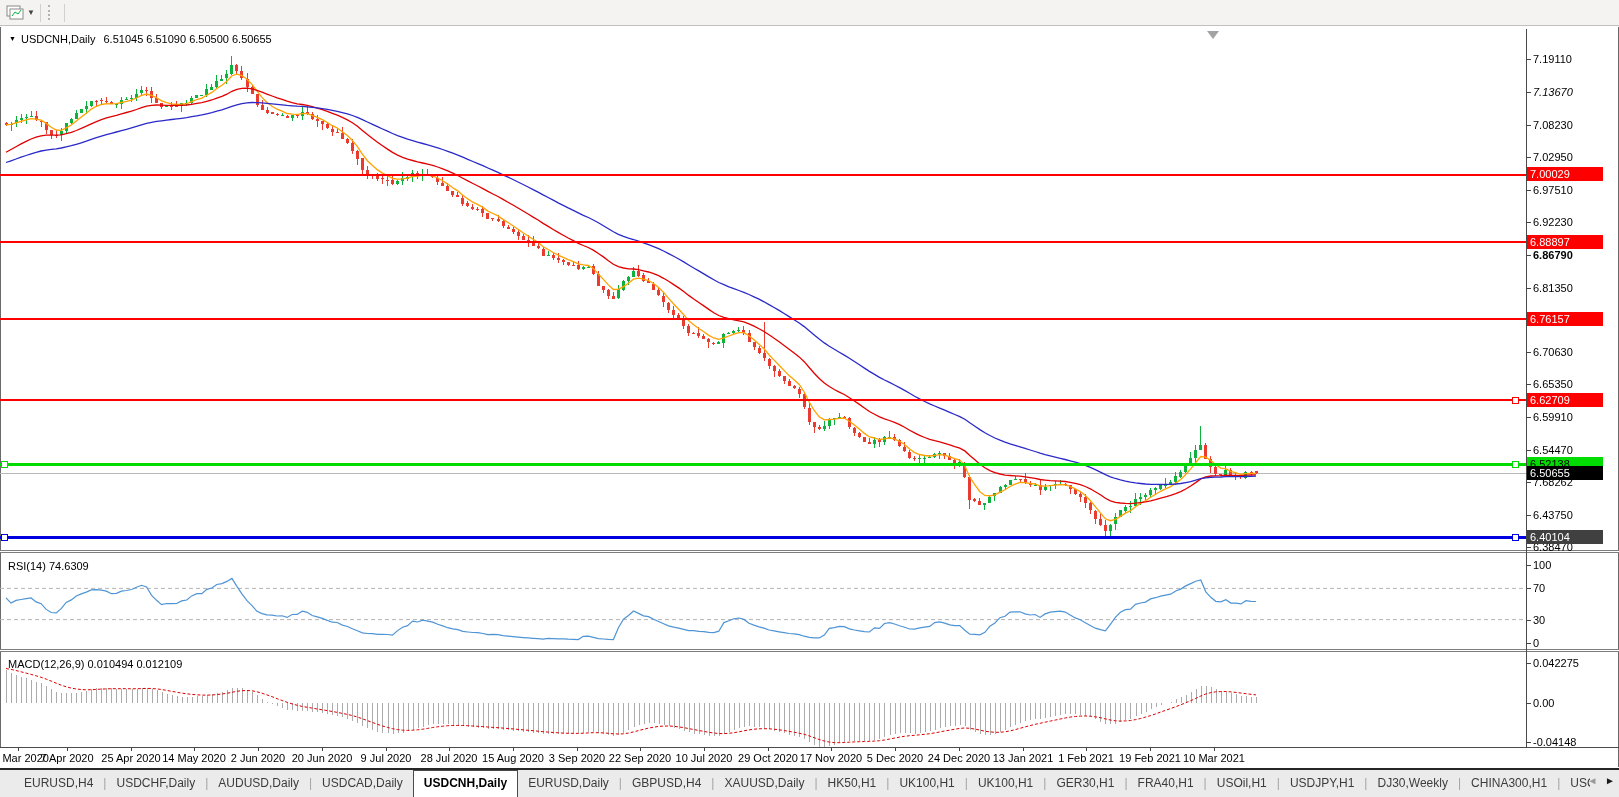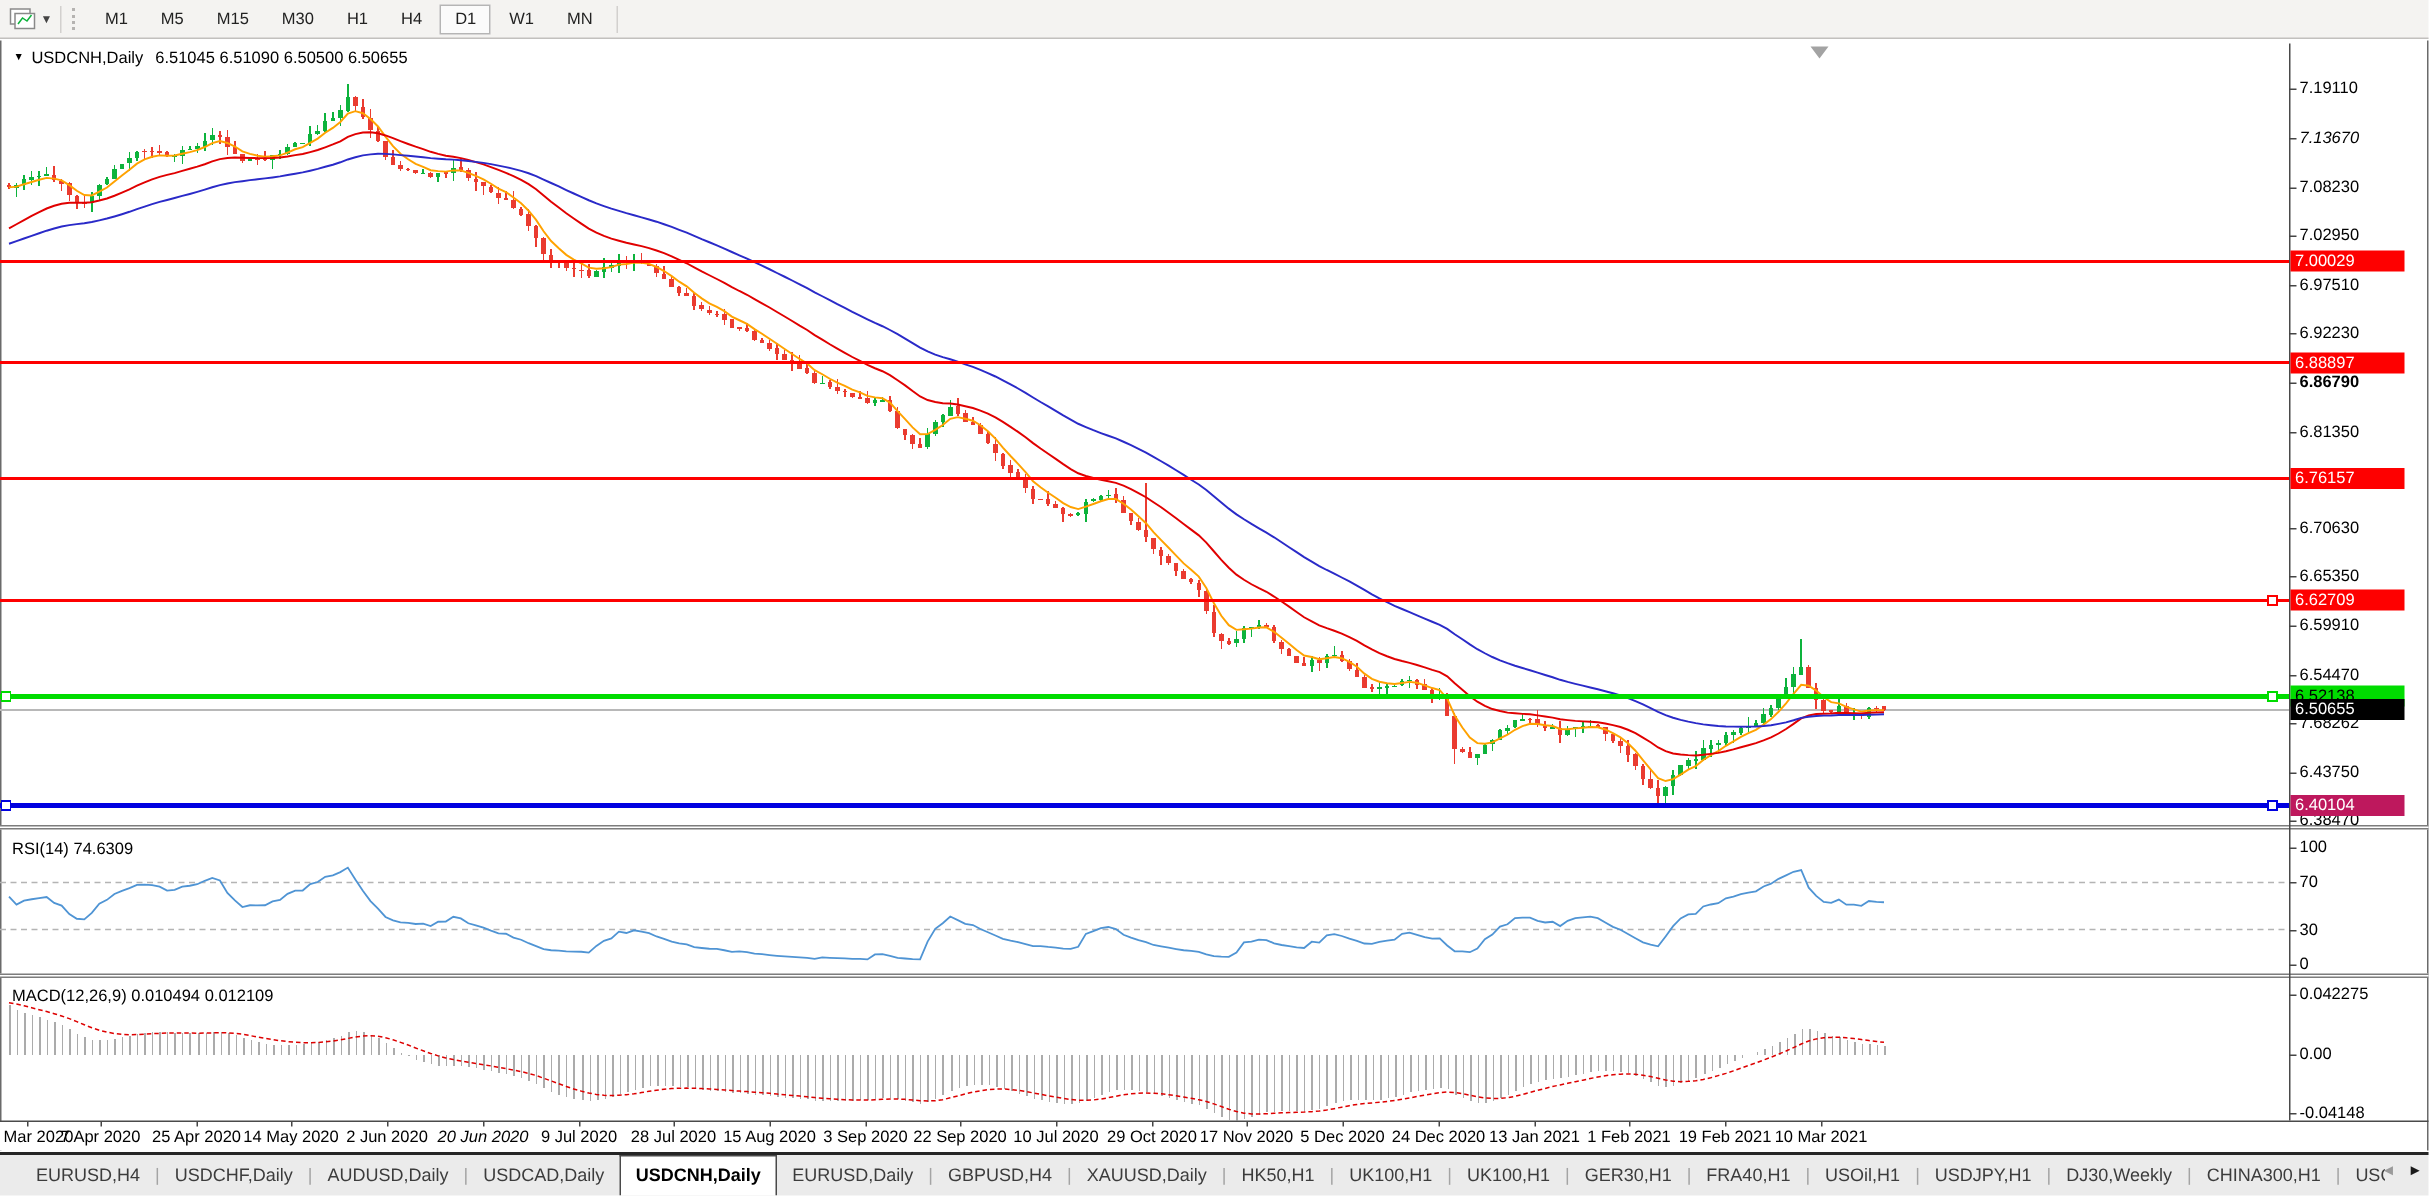--- a/index.html
+++ b/index.html
@@ -60,31 +60,20 @@
   <div class="tool-icon">
     <svg width="18" height="15" viewBox="0 0 18 15" style="position:static">
       <rect x="1" y="1" width="13" height="10" fill="#ffffff" stroke="#8a8a8a"></rect>
       <rect x="4" y="4" width="13" height="10" fill="#ffffff" stroke="#8a8a8a"></rect>
       <polyline points="6,11 9,7 12,9 15,5" fill="none" stroke="#0db33c"></polyline>
     </svg>
     <span class="caret">▼</span>
   </div>
   <div class="vsep"></div>
   <div class="grip"></div>
-  <div id="tfbar">
-      <div class="tfbtn">M1</div>
-      <div class="tfbtn">M5</div>
-      <div class="tfbtn">M15</div>
-      <div class="tfbtn">M30</div>
-      <div class="tfbtn">H1</div>
-      <div class="tfbtn">H4</div>
-      <div class="tfbtn active">D1</div>
-      <div class="tfbtn">W1</div>
-      <div class="tfbtn">MN</div>
-    </div>
   <div class="vsep" id="tfendsep"></div>
 </div>
 
 <div id="chartwin"></div>
 
 <div id="titlebar"><span class="tri">▼</span><span id="symtitle">USDCNH,Daily</span><span id="quote">6.51045 6.51090 6.50500 6.50655</span></div>
 
 <svg id="mainsvg">
     <rect x="0" y="443.8" width="1526" height="1" fill="#b8b8b8" shape-rendering="crispEdges"></rect>
     <g shape-rendering="crispEdges">
@@ -902,21 +891,21 @@
     <div class="axlab" style="top: 476px;">7.68262</div>
     <div class="axdash" style="top: 515px;"></div>
     <div class="axlab" style="top: 509px;">6.43750</div>
     <div class="axdash" style="top: 547px;"></div>
     <div class="axlab" style="top: 541px;">6.38470</div>
     <div class="axbox" style="top: 167px; background: rgb(254, 0, 0); color: rgb(255, 255, 255);">7.00029</div>
     <div class="axbox" style="top: 235px; background: rgb(254, 0, 0); color: rgb(255, 255, 255);">6.88897</div>
     <div class="axbox" style="top: 312px; background: rgb(254, 0, 0); color: rgb(255, 255, 255);">6.76157</div>
     <div class="axbox" style="top: 393px; background: rgb(254, 0, 0); color: rgb(255, 255, 255);">6.62709</div>
     <div class="axbox" style="top: 457px; background: rgb(0, 220, 0); color: rgb(0, 0, 0);">6.52138</div>
-    <div class="axbox" style="top: 530px; background: #be185d; color: rgb(255, 255, 255);">6.40104</div>
+    <div class="axbox" style="top: 530px; background: #404040; color: rgb(255, 255, 255);">6.40104</div>
     <div class="axbox" style="top: 466px; background: rgb(0, 0, 0); color: rgb(255, 255, 255);">6.50655</div>
     <div class="axdash" style="top: 565px;"></div>
     <div class="axlab" style="top: 559px;">100</div>
     <div class="axdash" style="top: 588px;"></div>
     <div class="axlab" style="top: 582px;">70</div>
     <div class="axdash" style="top: 620px;"></div>
     <div class="axlab" style="top: 614px;">30</div>
     <div class="axdash" style="top: 643px;"></div>
     <div class="axlab" style="top: 637px;">0</div>
     <div class="axdash" style="top: 663px;"></div>
@@ -931,21 +920,21 @@
     <div class="dlab" style="left: 18px;">19 Mar 2020</div>
     <div class="dtick" style="left: 67px;"></div>
     <div class="dlab" style="left: 67px;">7 Apr 2020</div>
     <div class="dtick" style="left: 131px;"></div>
     <div class="dlab" style="left: 131px;">25 Apr 2020</div>
     <div class="dtick" style="left: 194px;"></div>
     <div class="dlab" style="left: 194px;">14 May 2020</div>
     <div class="dtick" style="left: 258px;"></div>
     <div class="dlab" style="left: 258px;">2 Jun 2020</div>
     <div class="dtick" style="left: 322px;"></div>
-    <div class="dlab" style="left: 322px; font-style: italic;">20 Jun 2020</div>
+    <div class="dlab" style="left: 322px;">20 Jun 2020</div>
     <div class="dtick" style="left: 386px;"></div>
     <div class="dlab" style="left: 386px;">9 Jul 2020</div>
     <div class="dtick" style="left: 449px;"></div>
     <div class="dlab" style="left: 449px;">28 Jul 2020</div>
     <div class="dtick" style="left: 513px;"></div>
     <div class="dlab" style="left: 513px;">15 Aug 2020</div>
     <div class="dtick" style="left: 577px;"></div>
     <div class="dlab" style="left: 577px;">3 Sep 2020</div>
     <div class="dtick" style="left: 640px;"></div>
     <div class="dlab" style="left: 640px;">22 Sep 2020</div>

